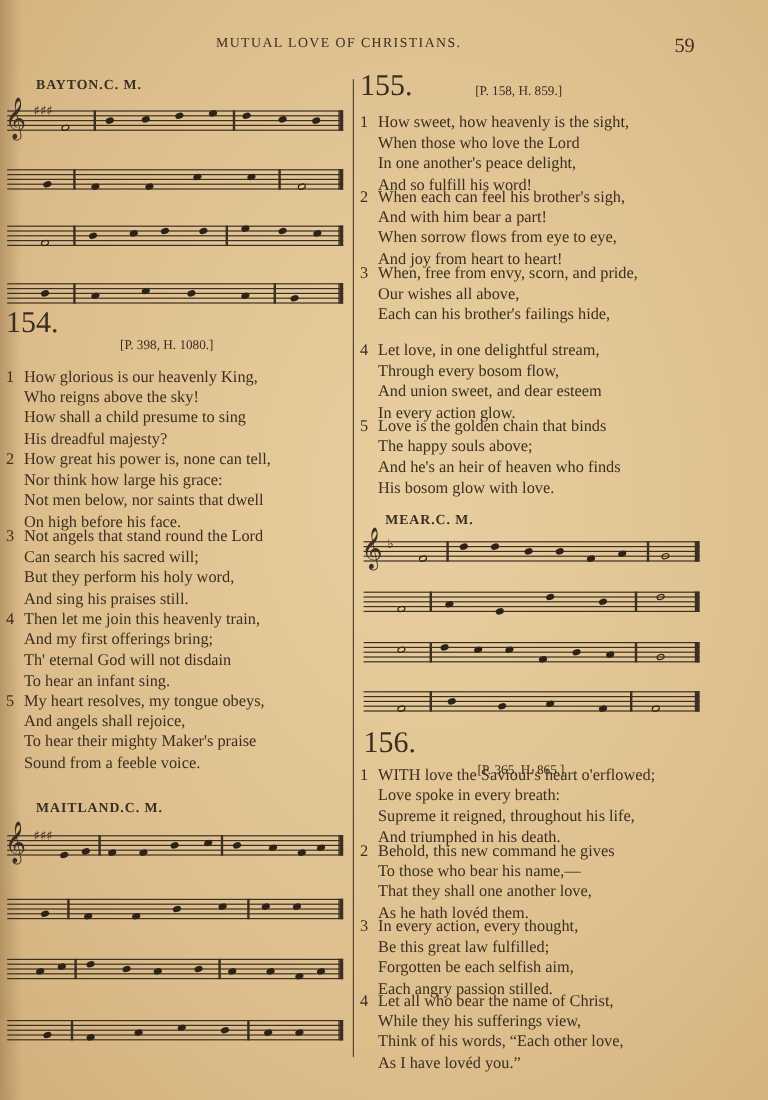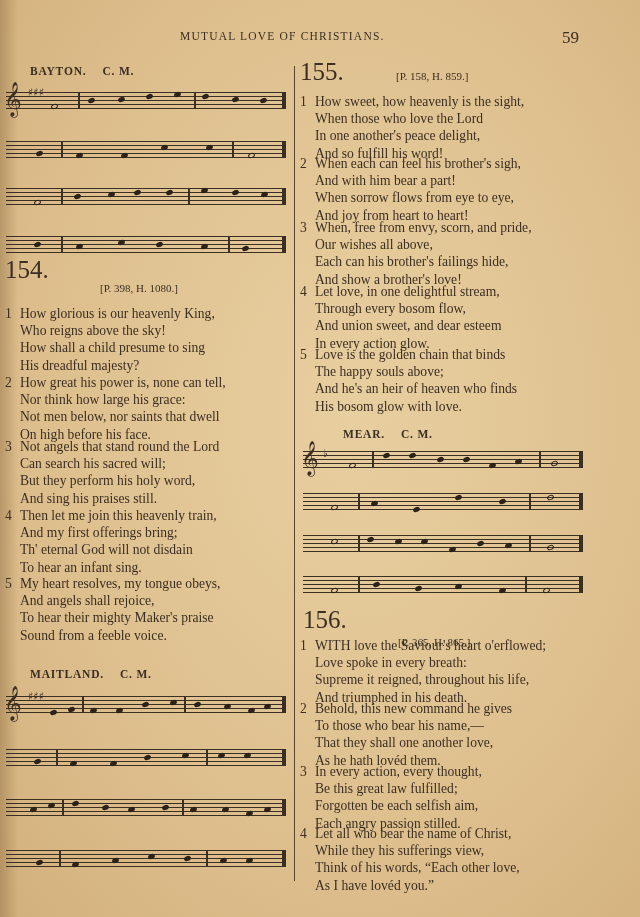--- a/index.html
+++ b/index.html
@@ -19,21 +19,21 @@
     }
     .page-num {
       position:absolute; top:28px; left:562px; font-size:17px; font-family:"Liberation Serif", serif;
     }
     .col-divider {
       position:absolute; left:294px; top:66px; width:1px; height:815px; background:#5a4630;
     }
     .tune-title {
       position:absolute; font-size:11.5px; letter-spacing:0.8px; font-family:"Liberation Serif", serif; font-weight:bold;
     }
-    .tune-title span.meter { margin-left:16px; }
+    .tune-title span.meter { }
     .staff {
       position:absolute; height:17px;
       background:
         linear-gradient(#3b2e22,#3b2e22) 0 0/100% 1px no-repeat,
         linear-gradient(#3b2e22,#3b2e22) 0 4px/100% 1px no-repeat,
         linear-gradient(#3b2e22,#3b2e22) 0 8px/100% 1px no-repeat,
         linear-gradient(#3b2e22,#3b2e22) 0 12px/100% 1px no-repeat,
         linear-gradient(#3b2e22,#3b2e22) 0 16px/100% 1px no-repeat;
     }
     .staff .bar { position:absolute; top:0; width:1.5px; height:17px; background:#3b2e22; }
@@ -227,38 +227,37 @@
   <span class="line">When each can feel his brother's sigh,</span>
   <span class="line">And with him bear a part!</span>
   <span class="line">When sorrow flows from eye to eye,</span>
   <span class="line">And joy from heart to heart!</span>
 </div>
 <div class="verse" style="left:300px; top:219px;">
   <span class="vnum">3</span>
   <span class="line">When, free from envy, scorn, and pride,</span>
   <span class="line">Our wishes all above,</span>
   <span class="line">Each can his brother's failings hide,</span>
-  <span class="line">And show a brother's love!</span>
 </div>
 <div class="verse" style="left:300px; top:283px;">
   <span class="vnum">4</span>
   <span class="line">Let love, in one delightful stream,</span>
   <span class="line">Through every bosom flow,</span>
   <span class="line">And union sweet, and dear esteem</span>
   <span class="line">In every action glow.</span>
 </div>
 <div class="verse" style="left:300px; top:346px;">
   <span class="vnum">5</span>
   <span class="line">Love is the golden chain that binds</span>
   <span class="line">The happy souls above;</span>
   <span class="line">And he's an heir of heaven who finds</span>
   <span class="line">His bosom glow with love.</span>
 </div>
 
-<div class="tune-title" style="left:343px; top:428px;">
+<div class="tune-title" style="left:321px; top:428px;">
   <span>MEAR.</span><span class="meter">C. M.</span>
 </div>
 <div class="staff" style="left:303px; top:451px; width:280px;">
   <span class="clef">𝄞</span>
   <span class="keysig" style="left:20px; top:-4px;">♭</span>
   <span class="note open" style="left:46px; top:12px;"></span>
   <span class="bar" style="left:69px;"></span>
   <span class="note" style="left:80px; top:2px;"></span>
   <span class="note" style="left:106px; top:2px;"></span>
   <span class="note" style="left:134px; top:6px;"></span>

